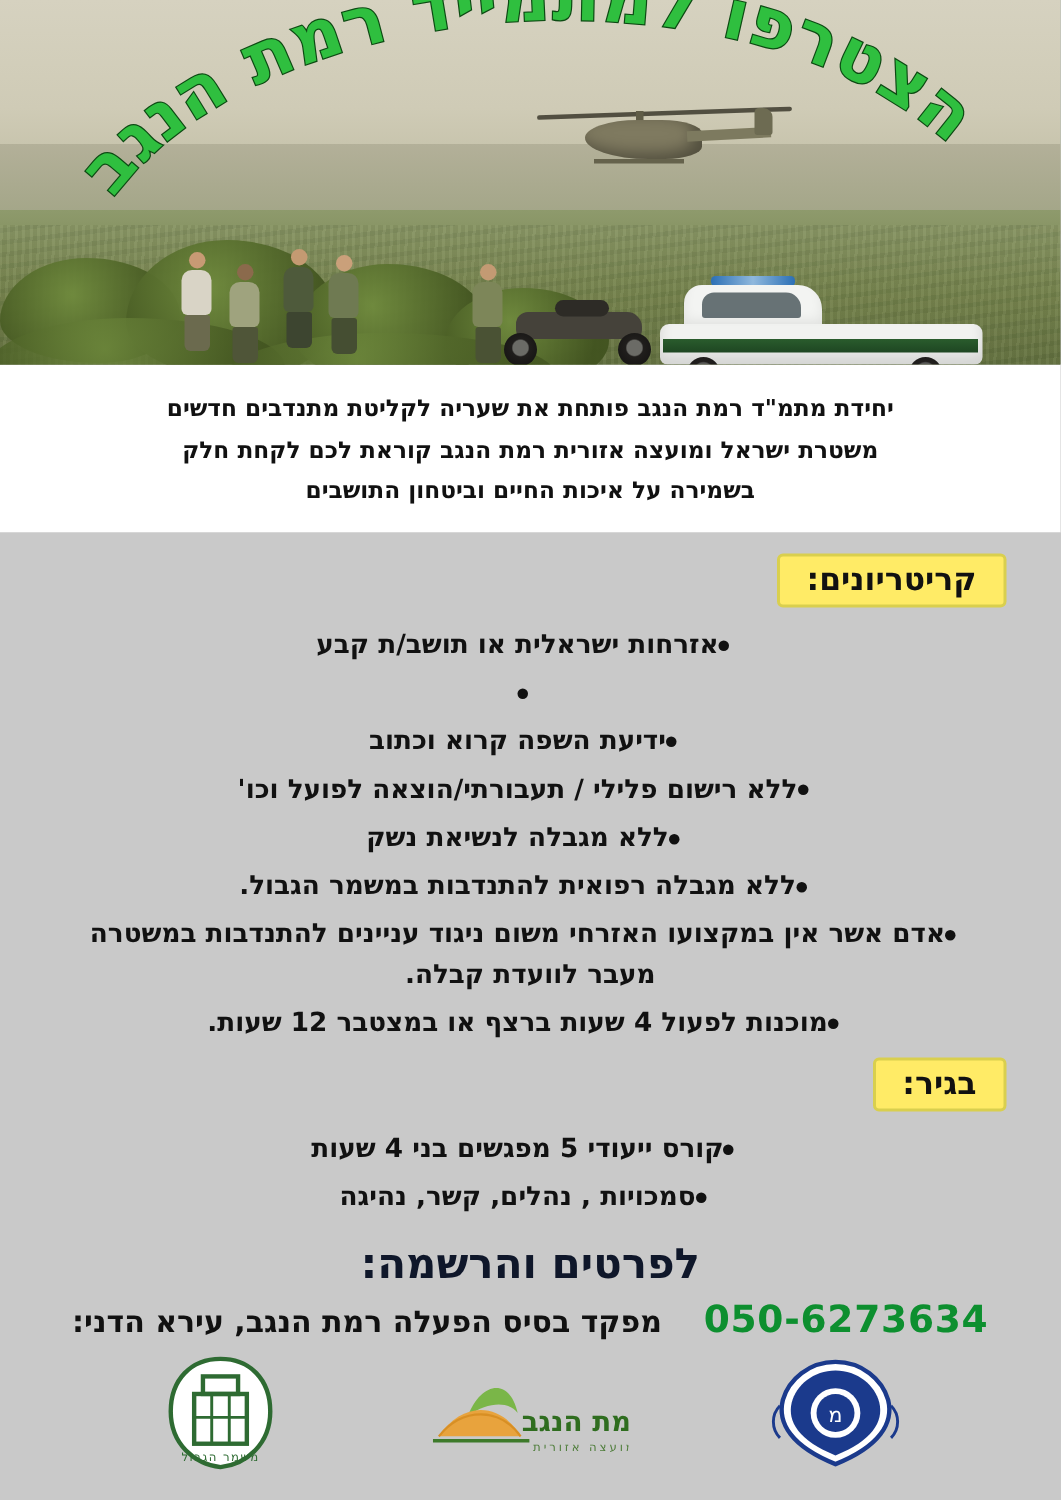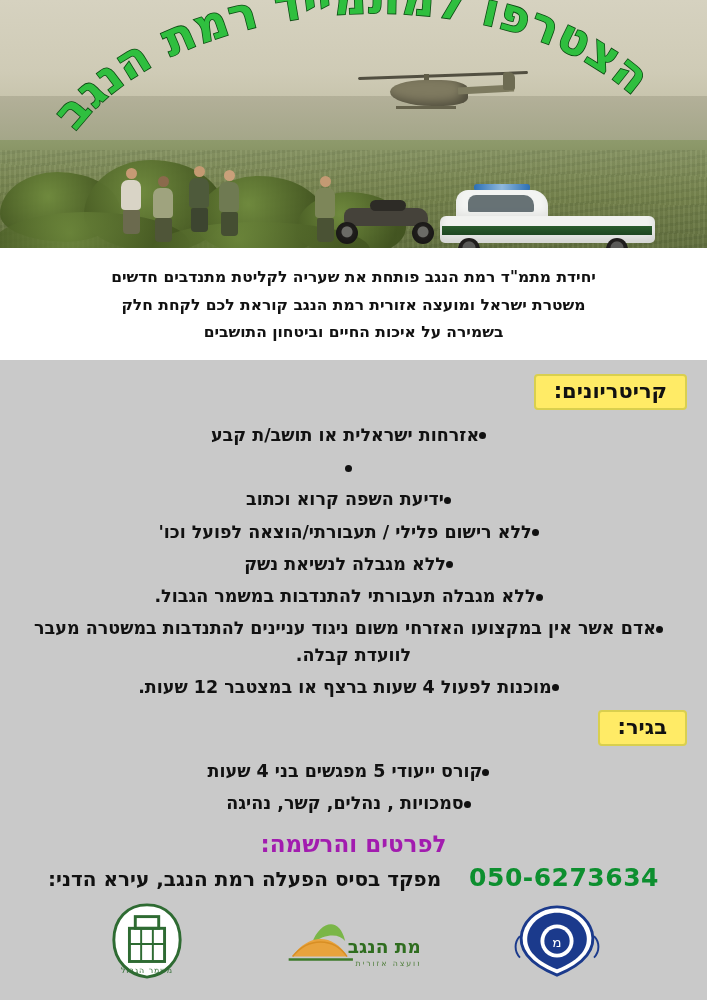--- a/index.html
+++ b/index.html
@@ -238,21 +238,21 @@
     font-weight: bold;
     line-height: 1.45;
     color: #111;
   }
   .intro p:last-child { margin-bottom: 0; }
 
   
   .body-wrap {
     flex: 1;
     background: #c9c9c9;
-    padding: 14px 20px 0;
+    padding: 14px 36px 0;
     position: relative;
   }
   .heading-badge {
     display: inline-block;
     background: #ffeb66;
     border: 2px solid #d9cf4e;
     color: #111;
     font-weight: bold;
     font-size: 21px;
     padding: 3px 18px 5px;
@@ -285,22 +285,22 @@
     margin-left: 0;
   }
   ul.bullets li.wide { text-align: center; }
 
   
   .contact {
     text-align: center;
     margin-top: 14px;
   }
   .contact .c-title {
-    color: #a21caf;
-    font-size: 23px;
+    color: #0f172a;
+    font-size: 28px;
     font-weight: bold;
     margin-bottom: 6px;
   }
   .contact .c-line {
     font-size: 20px;
     font-weight: bold;
     color: #111;
     direction: rtl;
   }
   .contact .c-phone {
@@ -418,21 +418,21 @@
     <div class="heading-row">
       <span class="heading-badge">קריטריונים:</span>
     </div>
 
     <ul class="bullets">
       <li><span class="dot"></span><span>אזרחות ישראלית או תושב/ת קבע</span></li>
       <li><span class="dot"></span></li>
       <li><span class="dot"></span><span>ידיעת השפה קרוא וכתוב</span></li>
       <li><span class="dot"></span><span>ללא רישום פלילי / תעבורתי/הוצאה לפועל וכו'</span></li>
       <li><span class="dot"></span><span>ללא מגבלה לנשיאת נשק</span></li>
-      <li><span class="dot"></span><span>ללא מגבלה תעבורתי להתנדבות במשמר הגבול.</span></li>
+      <li><span class="dot"></span><span>ללא מגבלה רפואית להתנדבות במשמר הגבול.</span></li>
       <li class="wide"><span class="dot"></span><span>אדם אשר אין במקצועו  האזרחי משום ניגוד עניינים להתנדבות במשטרה מעבר לוועדת קבלה.</span></li>
       <li><span class="dot"></span><span>מוכנות לפעול 4 שעות ברצף או במצטבר 12 שעות.</span></li>
     </ul>
 
     <div class="heading-row">
       <span class="heading-badge">בגיר:</span>
     </div>
 
     <ul class="bullets">
       <li><span class="dot"></span><span>קורס ייעודי 5 מפגשים בני 4 שעות</span></li>

